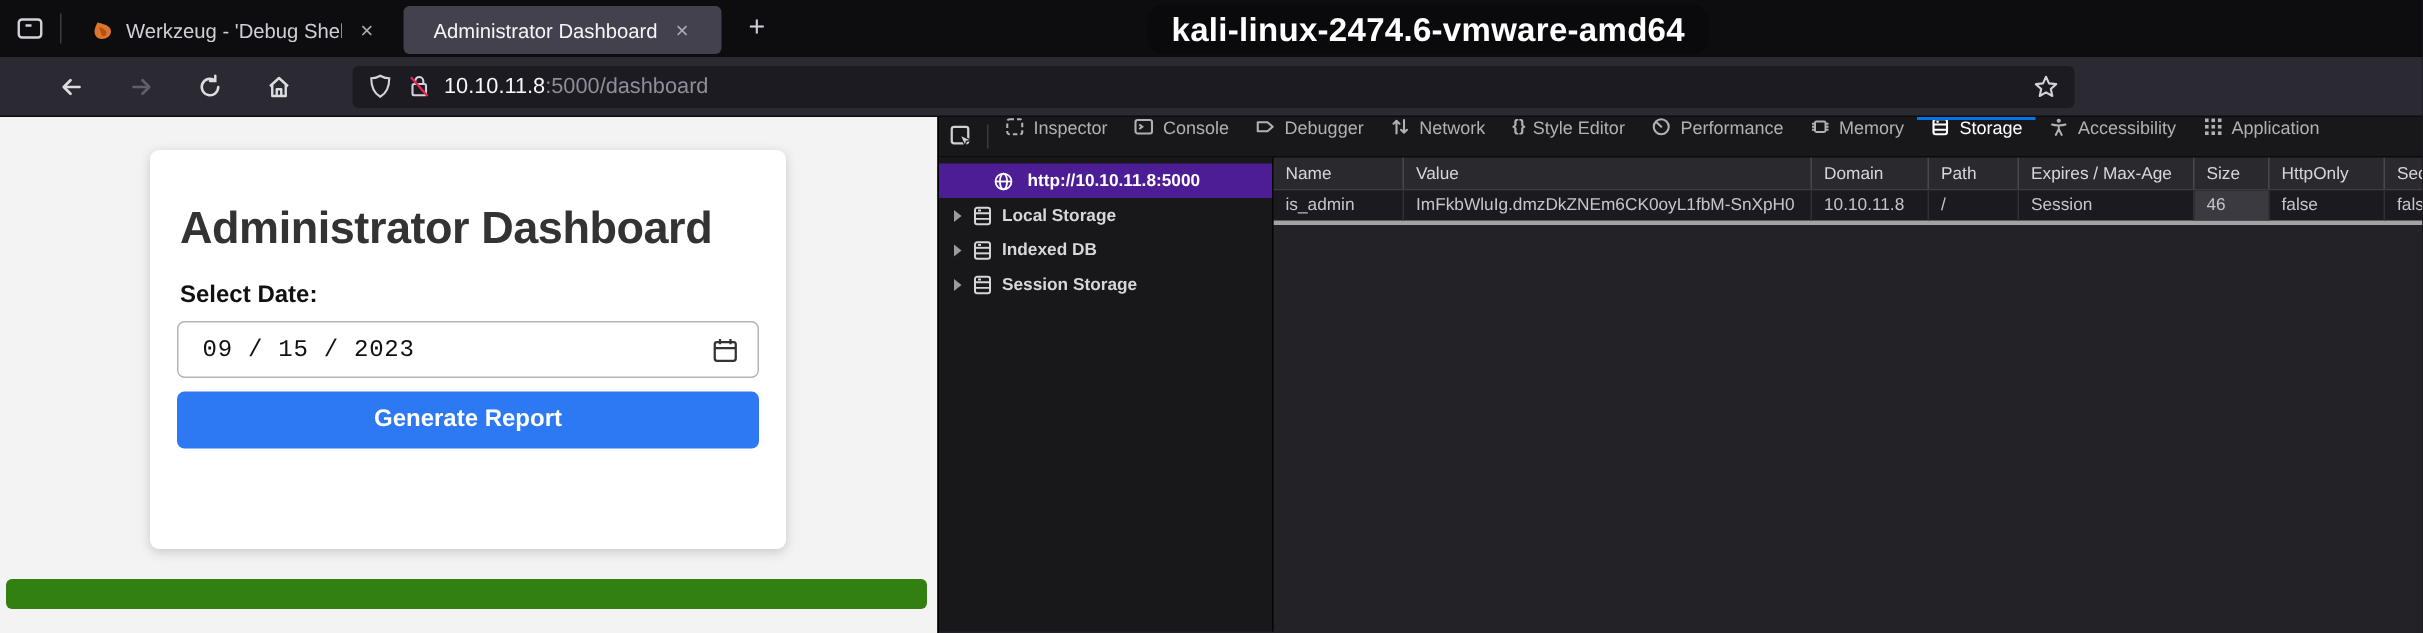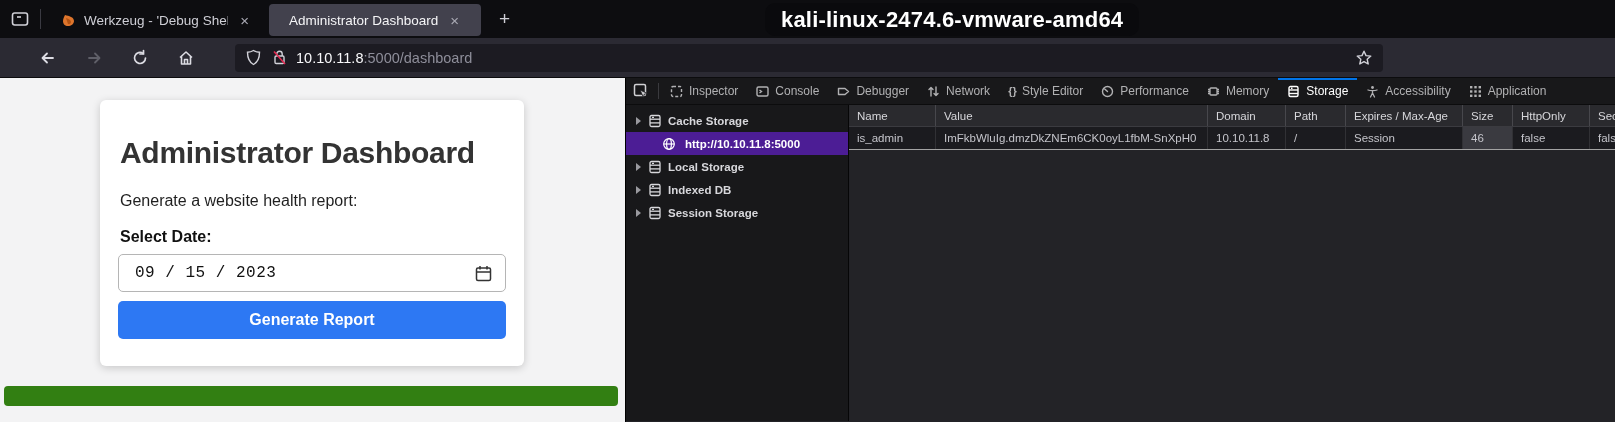--- a/index.html
+++ b/index.html
@@ -36,42 +36,42 @@
   .date-input .date-value { font-family:Liberation Mono, monospace; font-size:16px; color:#111; letter-spacing:0.5px; }
   .date-input .spacer { flex:1; }
   .gen-btn { margin-top:9px; width:388px; height:38px; background:#2d78f3; border:none; border-radius:5px; color:#ffffff; font-size:16px; font-weight:bold; font-family:"Liberation Sans",sans-serif; display:flex; align-items:center; justify-content:center; }
   .status-bar { position:absolute; left:4px; top:308px; width:614px; height:20px; background:#327f12; border-radius:4px; }
 
   
   .devtools { position:absolute; left:625px; top:78px; width:990px; height:344px; background:#232327; border-left:1px solid #000; color:#b1b1b3; font-size:12px; }
   .dt-toolbar { height:27px; background:#18181a; display:flex; align-items:stretch; border-bottom:1px solid #0c0c0d; }
   .pick-btn { width:30px; display:flex; align-items:center; justify-content:center; }
   .dt-vsep { width:1px; background:#3a3a3e; margin:5px 2px; }
-  .dt-tab { position:relative; display:flex; align-items:center; gap:6px; padding:0 9px; color:#b1b1b3; white-space:nowrap; }
+  .dt-tab { position:relative; display:flex; gap:6px; padding:0 9px; color:#b1b1b3; white-space:nowrap; }
   .dt-tab.active { color:#ffffff; }
   .dt-tab.active::before { content:""; position:absolute; left:0; right:0; top:0; height:2px; background:#0074e8; }
   .dt-tab svg { flex:none; }
   .brace-icon { font-size:11px; font-weight:bold; letter-spacing:-1px; }
 
   .dt-body { display:flex; height:316px; }
   .dt-sidebar { width:223px; background:#18181a; border-right:1px solid #060607; padding-top:4px; }
   .tree-row { height:23px; display:flex; align-items:center; padding-left:7px; gap:4px; color:#d7d7db; font-weight:bold; font-size:11.5px; }
   .twisty { width:11px; height:11px; display:flex; align-items:center; justify-content:center; }
   .tw-right { width:0; height:0; border-left:5px solid #9a9a9f; border-top:4px solid transparent; border-bottom:4px solid transparent; }
   .tw-down { width:0; height:0; border-top:5px solid #c9c9ce; border-left:4px solid transparent; border-right:4px solid transparent; }
   .tree-row.selected { background:#4c1d95; color:#ffffff; padding-left:36px; }
   .tree-row .db-ic { margin-right:2px; }
 
   .dt-main { flex:1; display:flex; flex-direction:column; overflow:hidden; }
   .filter-row { height:26px; display:flex; align-items:center; padding-left:10px; gap:7px; border-bottom:1px solid #2c2c30; }
   .filter-input { background:transparent; border:none; outline:none; color:#9a9aa2; font-size:12px; font-family:"Liberation Sans",sans-serif; width:300px; }
   .filter-input::placeholder { color:#8a8a93; opacity:1; }
   .tbl-head { height:22px; display:flex; background:#2a2a2e; color:#d7d7db; border-bottom:1px solid #3b3b40; }
   .tbl-head .cell { border-right:1px solid #47474c; display:flex; align-items:center; padding-left:8px; font-size:11.5px; white-space:nowrap; overflow:hidden; }
-  .tbl-row { height:23px; display:flex; background:#1b1b1f; color:#c5c5cb; border-bottom:1px solid #a3a3a3; }
+  .tbl-row { height:23px; display:flex; background:#1b1b1f; color:#c5c5cb; border-bottom:3px solid #a3a3a3; }
   .tbl-row .cell { border-right:1px solid #313135; display:flex; align-items:center; padding-left:8px; font-size:11.5px; white-space:nowrap; overflow:hidden; }
   .c0{width:87px;flex:none} .c1{width:272px;flex:none} .c2{width:78px;flex:none} .c3{width:60px;flex:none}
   .c4{width:117px;flex:none} .c5{width:50px;flex:none} .c6{width:77px;flex:none} .c7{flex:1;border-right:none!important}
   .tbl-row .c5 { background:#3a3a40; }
 </style>
 </head>
 <body>
 
 <div class="tabbar">
   <div class="tabs-overview">
@@ -147,21 +147,20 @@
       <svg width="18" height="18" viewBox="0 0 18 18" fill="none" stroke="#d2d2d9" stroke-width="1.4" stroke-linejoin="round">
         <path d="M9 2.2 L11 6.6 L15.8 7.1 L12.2 10.3 L13.2 15 L9 12.6 L4.8 15 L5.8 10.3 L2.2 7.1 L7 6.6 Z"></path>
       </svg>
     </span>
   </div>
 </div>
 
 <div class="page">
   <div class="card">
     <h1>Administrator Dashboard</h1>
-    <div class="sub">Generate a website health report:</div>
     <div class="date-label">Select Date:</div>
     <div class="date-input">
       <span class="date-value">09 / 15 / 2023</span>
       <span class="spacer"></span>
       <span>
         <svg width="19" height="19" viewBox="0 0 19 19" fill="none" stroke="#333" stroke-width="1.5">
           <rect x="2.5" y="4" width="14" height="12.5" rx="1.5"></rect>
           <line x1="2.5" y1="8" x2="16.5" y2="8"></line>
           <line x1="6" y1="2" x2="6" y2="5.5"></line>
             <line x1="13" y1="2" x2="13" y2="5.5"></line>
@@ -254,34 +253,20 @@
         <rect x="1" y="9.6" width="2.4" height="2.4"></rect>
           <rect x="5.3" y="9.6" width="2.4" height="2.4"></rect>
           <rect x="9.6" y="9.6" width="2.4" height="2.4"></rect>
       </svg>
       <span>Application</span>
     </div>
   </div>
 
   <div class="dt-body">
     <div class="dt-sidebar">
-      <div class="tree-row">
-        <span class="twisty">
-            <span class="tw-right"></span>
-          </span>
-        <span class="db-ic">
-          <svg width="14" height="14" viewBox="0 0 14 14" fill="none" stroke="#d7d7db" stroke-width="1.3">
-              <rect x="2" y="1.5" width="10" height="11" rx="1.5"></rect>
-              <line x1="2" y1="5.2" x2="12" y2="5.2"></line>
-              <line x1="2" y1="8.9" x2="12" y2="8.9"></line>
-              <line x1="4" y1="3.3" x2="6" y2="3.3"></line>
-            </svg>
-        </span>
-        <span>Cache Storage</span>
-      </div>
       <div class="tree-row selected">
         <span style="margin-right:5px;">
           <svg width="14" height="14" viewBox="0 0 14 14" fill="none" stroke="#ffffff" stroke-width="1.2">
               <circle cx="7" cy="7" r="5.3"></circle>
               <ellipse cx="7" cy="7" rx="2.4" ry="5.3"></ellipse>
               <line x1="1.7" y1="7" x2="12.3" y2="7"></line>
             </svg>
         </span>
         <span>http://10.10.11.8:5000</span>
       </div>

